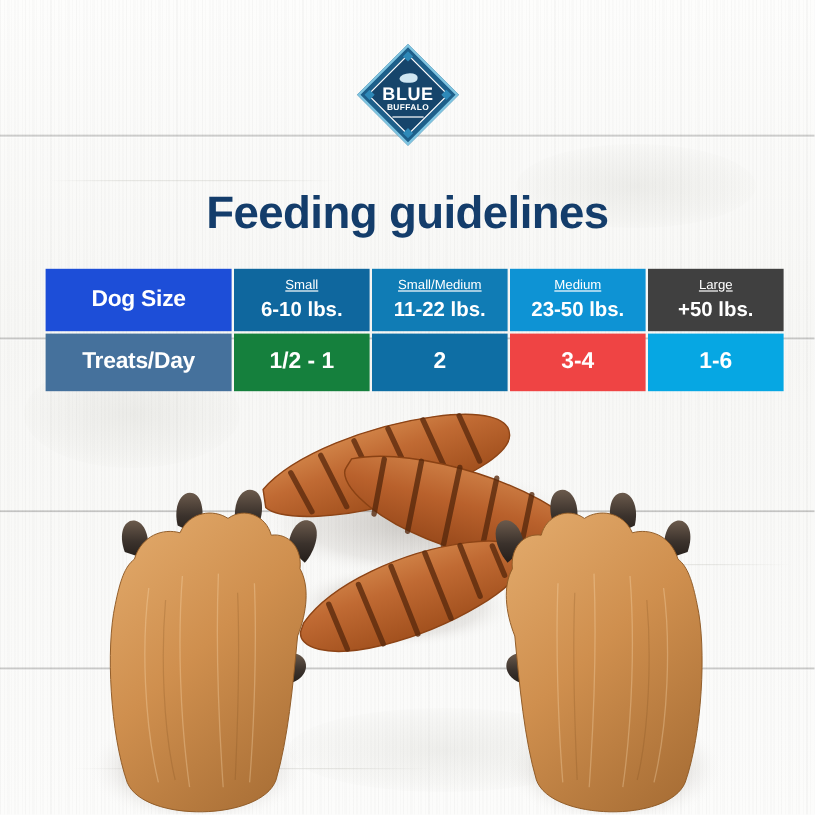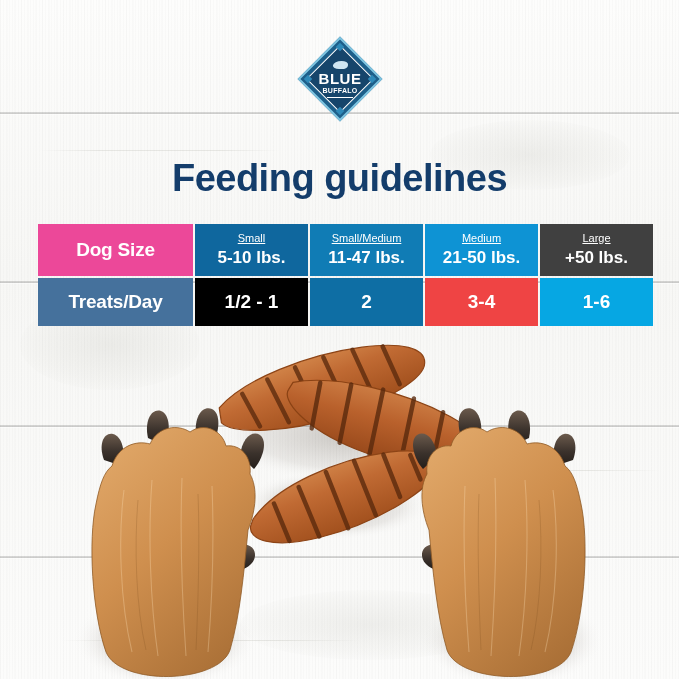--- a/index.html
+++ b/index.html
@@ -148,46 +148,46 @@
       <div class="logo-buffalo">BUFFALO</div>
       <div class="logo-rule"></div>
     </div>
   </div>
 
   <div class="page-title">Feeding guidelines</div>
 
   <table class="table">
     <tbody>
       <tr>
-        <td class="cell-size hdr row-label" style="background:#ec4899">Dog Size</td>
+        <td class="cell-size hdr row-label" style="background:#1d4ed8">Dog Size</td>
 
         <td class="cell-col hdr" style="background:#0f679e">
           <div class="hdr-small">Small</div>
-          <div class="hdr-weight">5-10 lbs.</div>
+          <div class="hdr-weight">6-10 lbs.</div>
         </td>
 
         <td class="cell-col hdr" style="background:#107cb5">
           <div class="hdr-small">Small/Medium</div>
-          <div class="hdr-weight">11-47 lbs.</div>
+          <div class="hdr-weight">11-22 lbs.</div>
         </td>
 
         <td class="cell-col hdr" style="background:#0e93d4">
           <div class="hdr-small">Medium</div>
-          <div class="hdr-weight">21-50 lbs.</div>
+          <div class="hdr-weight">23-50 lbs.</div>
         </td>
 
         <td class="cell-col hdr" style="background:#404040">
           <div class="hdr-small">Large</div>
           <div class="hdr-weight">+50 lbs.</div>
         </td>
       </tr>
 
       <tr>
         <td class="cell-size val row-label" style="background:#45719c">Treats/Day</td>
-        <td class="cell-col val" style="background:#000000">1/2 - 1</td>
+        <td class="cell-col val" style="background:#15803d">1/2 - 1</td>
         <td class="cell-col val" style="background:#0e6ea4">2</td>
         <td class="cell-col val" style="background:#ef4444">3-4</td>
         <td class="cell-col val" style="background:#06a7e3">1-6</td>
       </tr>
     </tbody>
   </table>
 
   <svg style="position:absolute; left:0; top:340px; width:679px; height:339px;" viewBox="0 0 679 339">
     <defs>
       <linearGradient id="treatG" x1="0" y1="0" x2="0.3" y2="1">

